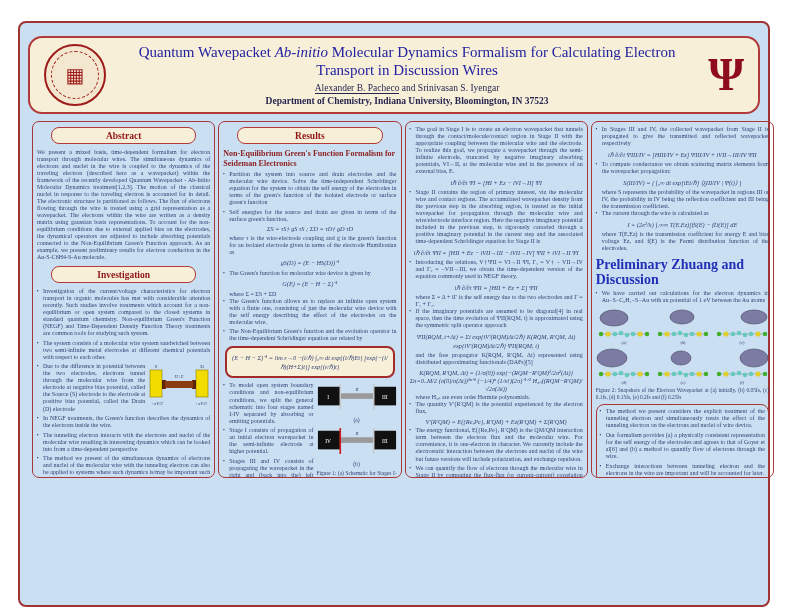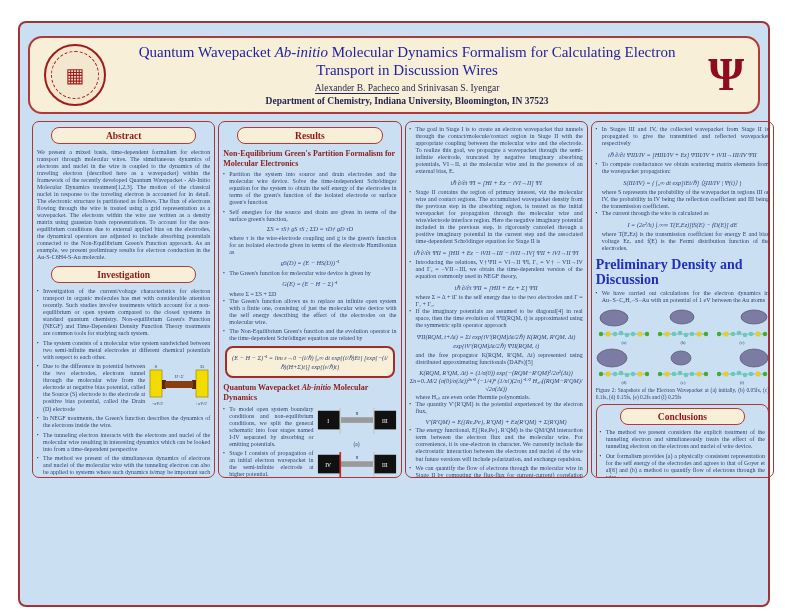--- a/index.html
+++ b/index.html
@@ -99,36 +99,33 @@
       <div class="txt bl">In NEGF treatments, the Green's function describes the dynamics of the electrons inside the wire.</div>
       <div class="txt bl">The tunneling electron interacts with the electrons and nuclei of the molecular wire resulting in interesting dynamics which can be looked into from a time-dependent perspective</div>
       <div class="txt bl">The method we present of the simultaneous dynamics of electrons and nuclei of the molecular wire with the tunneling electron can also be applied to systems where such dynamics is/may be important such as electron-molecule scattering, solvated electron, etc.</div>
       <div class="txt bl">We consider a molecular wire device which interacts with the electrodes only at the contact and assume that there is no interaction between the electrodes.</div>
       <div class="txt bl">The effective Hamiltonian arising from the interaction between the wire and the contacts is described by the self energy Σ of the electrodes. To properly account for the interaction at the contacts, we include a portion of the electrode in the wire device.</div>
       <div class="txt bl">We present our method as follows. We first give a brief overview of the standard NEGF treatment to obtain the self energy of the electrodes and obtain the Green's function for wire. Next, we make a connection of the NEGF with the evolution operator of time-dependent treatments. This connection permits us to create a formalism similar to the NEGF treatment where we treat the injection of charge from the sink in a time-dependent quantum system interacting with the molecular wire device. We also make an assumption that the non-equilibrium condition due to the voltage bias interacts directly with the tunneling electron and through it indirectly with the wire.</div>
     </div>
 
     <div class="col">
       <div class="hdrbox">Results</div>
-      <div class="sub">Non-Equilibrium Green's Partition Formalism for Molecular Electronics</div>
+      <div class="sub">Non-Equilibrium Green's Function Formalism for Seideman Electronics</div>
       <div class="txt bl">Partition the system into source and drain electrodes and the molecular wire device. Solve the time-independent Schrödinger equation for the system to obtain the self energy of the electrodes in terms of the green's function of the isolated electrode or surface green's function</div>
       <div class="txt bl">Self energies for the source and drain are given in terms of the surface green's function,</div>
       <div class="eq">ΣS = τS† gS τS  ;   ΣD = τD† gD τD</div>
       <div class="txt" style="padding-left:6px;">where τ is the wire-electrode coupling and g is the green's function for an isolated electrode given in terms of the electrode Hamiltonian as</div>
       <div class="eq">gS(D) = (E − HS(D))⁻¹</div>
       <div class="txt bl">The Green's function for molecular wire device is given by</div>
       <div class="eq">G(E) = (E − H − Σ)⁻¹</div>
       <div class="txt" style="padding-left:6px;">where Σ = ΣS + ΣD</div>
       <div class="txt bl">The Green's function allows us to replace an infinite open system with a finite one, consisting of just the molecular wire device with the self energy describing the effect of the electrodes on the molecular wire.</div>
       <div class="txt bl">The Non-Equilibrium Green's function and the evolution operator in the time-dependent Schrödinger equation are related by</div>
       <div class="eqbox">
         <div class="eq">(E − H − Σ)⁻¹ = lim ε→0 −(i/ℏ) ∫₀∞ dt exp{(i/ℏ)Et} [exp{−(i/ℏ)(H+Σ)t}] exp{(ε/ℏ)t}</div>
-      </div>
-      <div class="sub">
-        <span>Quantum Wavepacket </span><i>Ab-initio</i><span> Molecular Dynamics</span>
       </div>
       <div class="qwrow">
         <div class="qleft">
           <div class="txt bl">To model open system boundary conditions and non-equilibrium conditions, we split the general schematic into four stages named I-IV separated by absorbing or emitting potentials.</div>
           <div class="txt bl">Stage I consists of propagation of an initial electron wavepacket in the semi-infinite electrode at higher potential.</div>
           <div class="txt bl">Stages III and IV consists of propagating the wavepacket in the right and (back into the) left electrode respectively. Stage III and IV thus propagate the transmitted and reflected wavepacket respectively.</div>
           <div class="txt bl">Stage II is the region of primary interest consisting of the electron tunneling through the molecular wire contact interface.</div>
           <div class="txt bl">The total wavefunction Ψ(t) is partitioned as follows</div>
         </div>
         <div class="qright">
@@ -187,21 +184,21 @@
     <div class="col">
       <div class="txt bl">In Stages III and IV, the collected wavepacket from Stage II is propagated to give the transmitted and reflected wavepacket respectively</div>
       <div class="eq">iℏ ∂/∂t ΨIII/IV = [HIII/IV + Ez] ΨIII/IV + iVII→III/IV ΨII</div>
       <div class="txt bl">To compute conductance we obtain scattering matrix elements from the wavepacket propagation:</div>
       <div class="eq">S(III/IV) = { ∫₀∞ dt exp[iEt/ℏ] ⟨ξIII/IV | Ψ(t)⟩ }</div>
       <div class="txt" style="padding-left:6px;">where S represents the probability of the wavepacket in regions III or IV, the probability in IV being the reflection coefficient and III being the transmission coefficient.</div>
       <div class="txt bl">The current through the wire is calculated as</div>
       <div class="eq">I = (2e²/h) ∫₋∞∞ T(E,Ez)[fS(E) − fD(E)] dE</div>
       <div class="txt" style="padding-left:6px;">where T(E,Ez) is the transmission coefficient for energy E and bias voltage Ez, and f(E) is the Fermi distribution function of the electrodes.</div>
 
-      <div class="results-h">Preliminary Density and Discussion</div>
+      <div class="results-h">Preliminary Zhuang and Discussion</div>
       <div class="txt bl">We have carried out calculations for the electron dynamics in Au−S−C₆H₄−S−Au with an potential of 1 eV between the Au atoms</div>
 
       <div class="molgrid">
         <svg width="57" height="38" viewBox="0 0 57 38">
           <ellipse cx="18" cy="11" rx="14" ry="8" fill="#7b7ba4" stroke="#55556e" stroke-width="0.7"></ellipse>
           <line x1="4" y1="27" x2="53" y2="27" stroke="#8899aa" stroke-width="0.7"></line>
           <circle cx="5" cy="27" r="2.2" fill="#3fae2a"></circle>
             <circle cx="12" cy="27" r="2.6" fill="#e0cf2e"></circle>
           <circle cx="19" cy="27" r="2.3" fill="#66cabd"></circle>
             <circle cx="25" cy="26" r="2.3" fill="#66cabd"></circle>
@@ -273,21 +270,20 @@
           <circle cx="31" cy="28" r="2.3" fill="#66cabd"></circle>
             <circle cx="37" cy="27" r="2.3" fill="#66cabd"></circle>
           <circle cx="44" cy="27" r="2.6" fill="#e0cf2e"></circle>
             <circle cx="51" cy="27" r="2.2" fill="#3fae2a"></circle>
           <text x="28" y="36.5" font-size="4.4" fill="#2e3f72" text-anchor="middle">(f)</text>
         </svg>
       </div>
       <div class="cap">Figure 2: Snapshots of the Electron Wavepacket at (a) initially, (b) 0.05fs, (c) 0.1fs, (d) 0.15fs, (e) 0.2fs and (f) 0.25fs</div>
 
       <div class="concbox">
-        <div class="hdrbox" style="margin:0 20px 4px;">Conclusions</div>
         <div class="txt bl">The method we present considers the explicit treatment of the tunneling electron and simultaneously treats the effect of the tunneling electron on the electrons and nuclei of wire device.</div>
         <div class="txt bl">Our formalism provides (a) a physically consistent representation for the self energy of the electrodes and agrees to that of Goyer et al[6] and (b) a method to quantify flow of electrons through the wire.</div>
         <div class="txt bl">Exchange interactions between tunneling electron and the electrons in the wire are important and will be accounted for later.</div>
         <div class="txt bl">QW-AIMD has proven to provide good description of vibrational spectra in clusters. In systems where nuclear motions are important, this method can be used to obtain accurate vibrational spectra.</div>
         <div class="refs-h">Schematic</div>
         <div class="ref">[1] S. S. Iyengar and J. Jakowski, J. Chem. Phys. 122:114105 (2005).</div>
         <div class="ref">[2] S. S. Iyengar, Theor. Chem. Acc. 116:326 (2006).</div>
         <div class="ref">[3] J. Jakowski, I. Sumner and S. S. Iyengar, J. Chem. Theory Comput. 2:1203 (2006).</div>
         <div class="ref">[4] T. Seideman and W. H. Miller, J. Chem. Phys. 96:4412 (1992).</div>
         <div class="ref">[5] Y. Huang, W. Zhu, D. Kouri, and D. K. Hoffman, J. Phys. Chem. 98:1868 (1994).</div>

